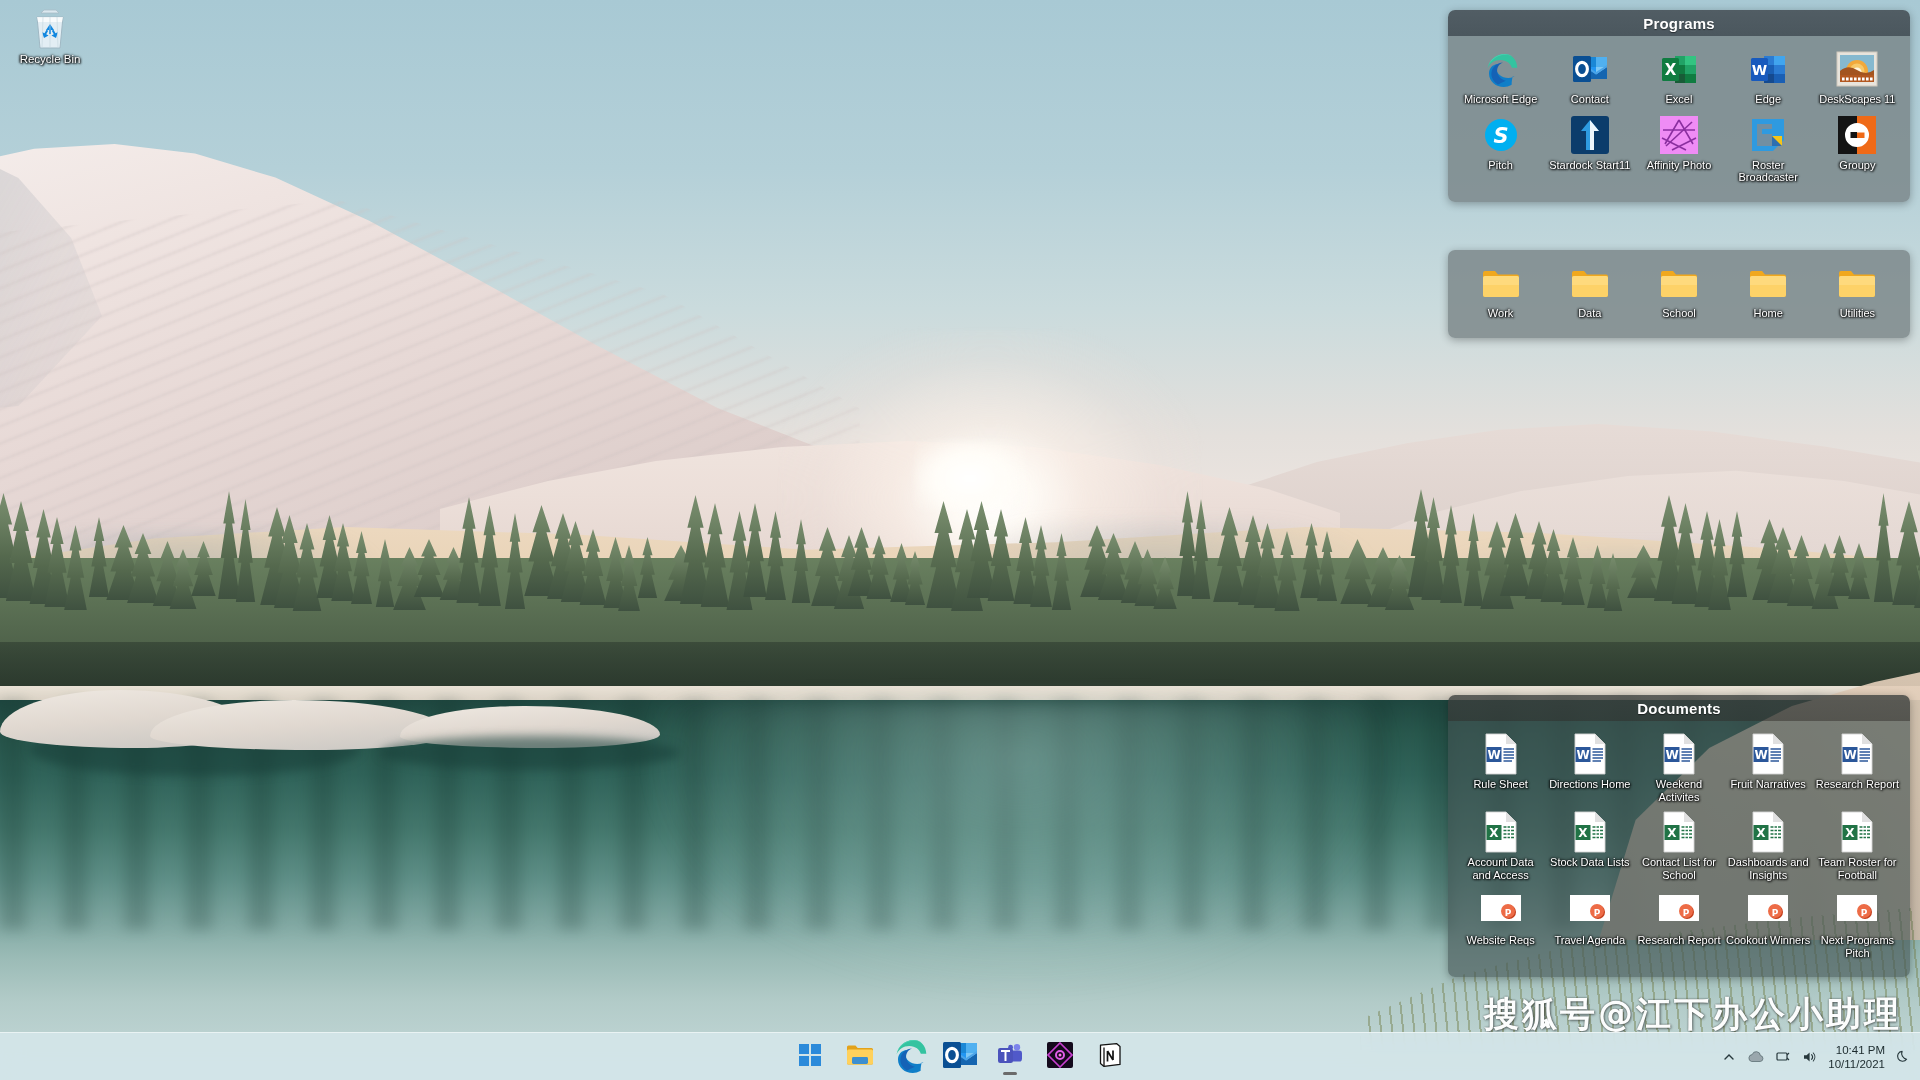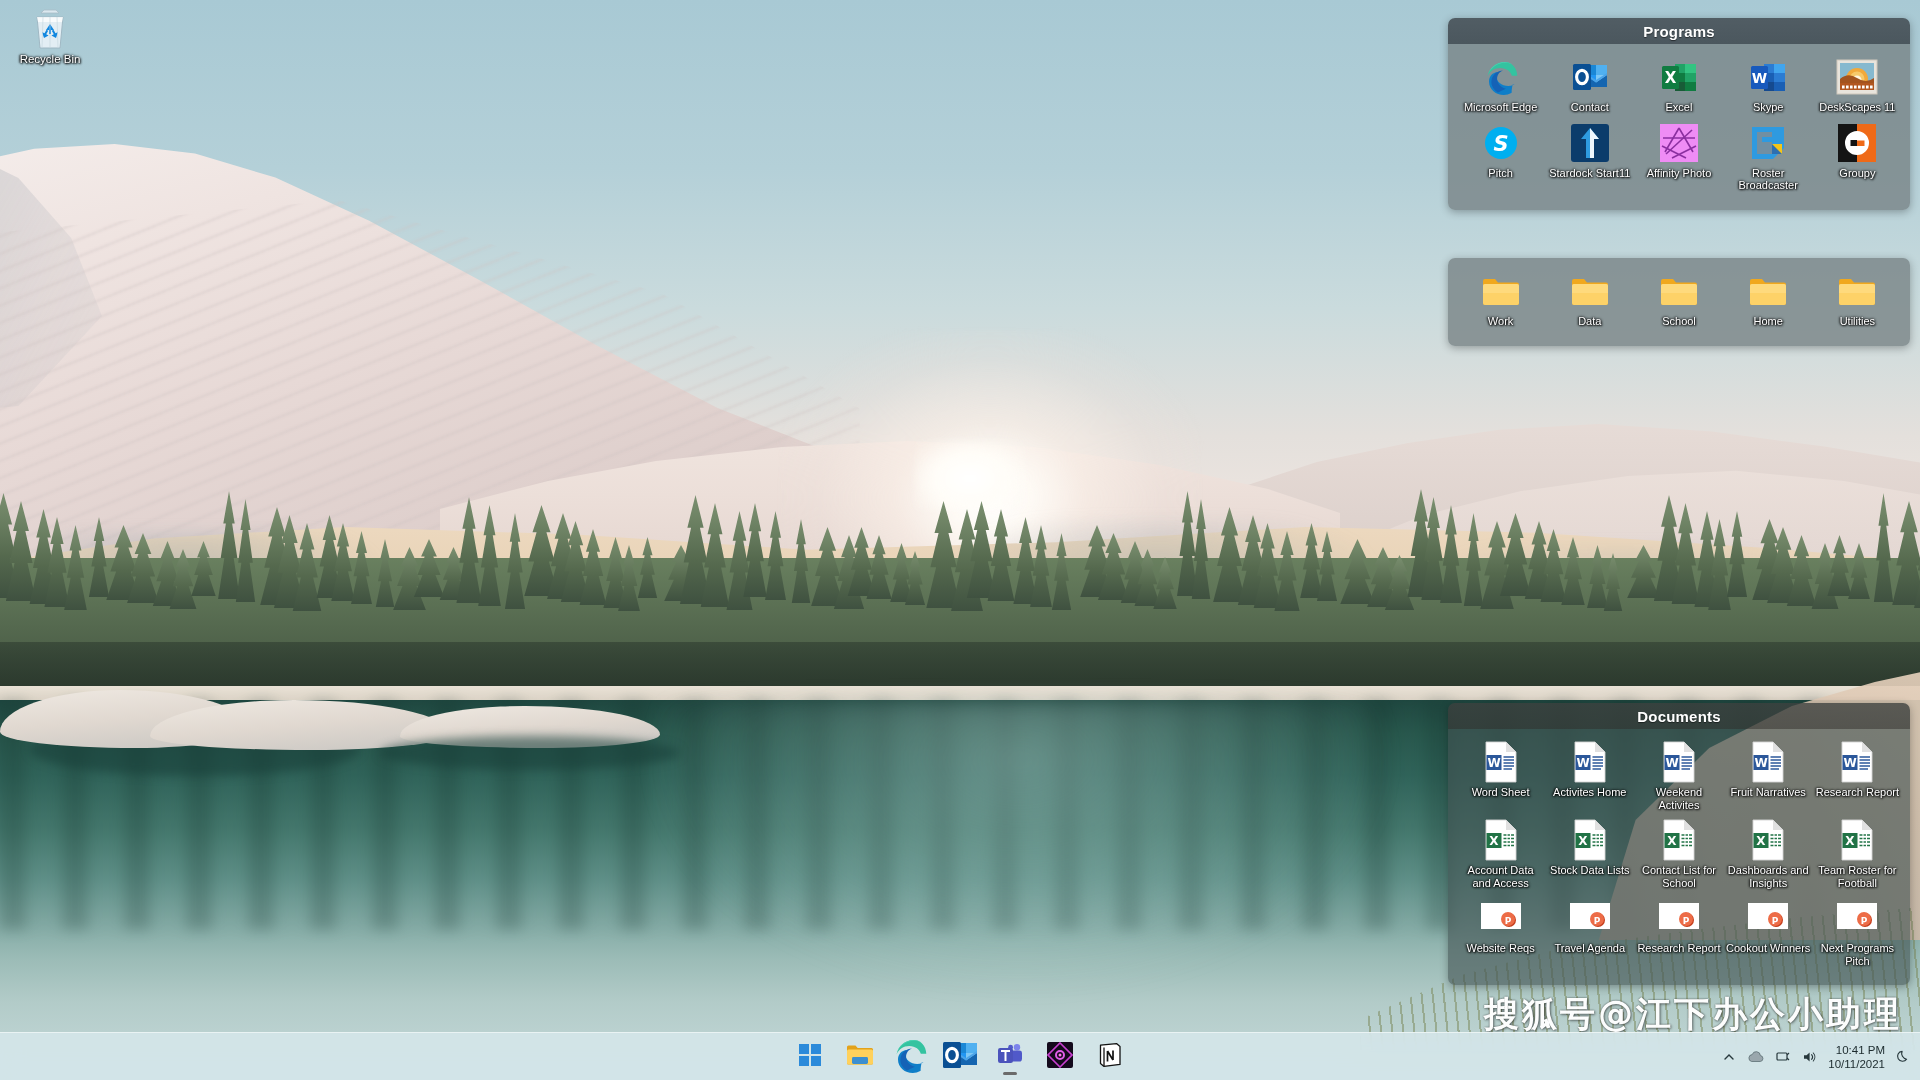--- a/index.html
+++ b/index.html
@@ -178,21 +178,20 @@
     margin-top:3px; font-size:11.5px; color:#fff; line-height:12px;
     text-shadow:0 0 3px #000, 1px 1px 2px #000, -1px 0 2px #000;
   }
 
   
   .fence {
     position:absolute;
     border-radius:7px;
     overflow:hidden;
     box-shadow:0 2px 9px rgba(0,0,0,0.30);
-    margin-top:8px;
   }
   .fence-head {
     height:26px;
     background:linear-gradient(180deg,#515d64 0%, #4b575e 100%);
     color:#fff;
     font-size:15px; font-weight:bold;
     display:flex; align-items:center; justify-content:center;
     letter-spacing:.2px;
     text-shadow:0 1px 1px rgba(0,0,0,.5);
   }
@@ -461,21 +460,21 @@
     <rect x="16" y="7" width="21" height="9" fill="#2b7cd3"></rect>
     <rect x="16" y="16" width="21" height="9" fill="#1a5fb4"></rect>
     <rect x="16" y="25" width="21" height="9" fill="#154a8f"></rect>
     <rect x="26" y="7" width="11" height="9" fill="#41a5ee"></rect>
     <rect x="26" y="16" width="11" height="9" fill="#2b7cd3"></rect>
     <rect x="26" y="25" width="11" height="9" fill="#1a5fb4"></rect>
     <rect x="3" y="9" width="17" height="23" rx="1.5" fill="#185abd"></rect>
     <text x="11.5" y="26" font-family="DejaVu Sans, sans-serif" font-size="14" font-weight="bold" fill="#fff" text-anchor="middle">W</text>
   </svg>
           </div>
-          <div class="lbl">Skype</div>
+          <div class="lbl">Edge</div>
         </div>
         <div class="fitem">
           <div class="ico">
             <svg width="42" height="36" viewBox="0 0 42 36">
     <rect x="1" y="1" width="40" height="34" fill="#e8e4dc" stroke="#cfc7bb"></rect>
     <rect x="4" y="4" width="34" height="20" fill="#86b9cf"></rect>
     <circle cx="21" cy="20" r="11" fill="#f2a93b"></circle>
     <circle cx="21" cy="20" r="7.5" fill="#f7c96a"></circle>
     <circle cx="21" cy="21" r="4.5" fill="#fff6e0"></circle>
     <path d="M4 20 Q12 13 21 19 Q30 25 38 19 L38 24 L4 24 Z" fill="#a3541f"></path>
@@ -626,39 +625,39 @@
     <text x="10" y="26" font-family="DejaVu Sans, sans-serif" font-size="12" font-weight="bold" fill="#fff" text-anchor="middle">W</text>
     <g stroke="#2b579a" stroke-width="1.5">
       <path d="M19.5 16 H30"></path>
                 <path d="M19.5 19 H30"></path>
                 <path d="M19.5 22 H30"></path>
                 <path d="M19.5 25 H30"></path>
                 <path d="M19.5 28 H28"></path>
     </g>
   </svg>
           </div>
-          <div class="lbl">Word Sheet</div>
+          <div class="lbl">Rule Sheet</div>
         </div>
         <div class="fitem">
           <div class="ico">
             <svg width="34" height="42" viewBox="0 0 34 42">
     <path d="M2 1 H22 L32 11 V41 H2 Z" fill="#ffffff" stroke="#d4d4d4" stroke-width="0.9"></path>
     <path d="M22 1 L32 11 H22 Z" fill="#e0e0e0"></path>
     <rect x="2.5" y="14" width="15" height="15" fill="#2b579a"></rect>
     <text x="10" y="26" font-family="DejaVu Sans, sans-serif" font-size="12" font-weight="bold" fill="#fff" text-anchor="middle">W</text>
     <g stroke="#2b579a" stroke-width="1.5">
       <path d="M19.5 16 H30"></path>
                 <path d="M19.5 19 H30"></path>
                 <path d="M19.5 22 H30"></path>
                 <path d="M19.5 25 H30"></path>
                 <path d="M19.5 28 H28"></path>
     </g>
   </svg>
           </div>
-          <div class="lbl">Activites Home</div>
+          <div class="lbl">Directions Home</div>
         </div>
         <div class="fitem">
           <div class="ico">
             <svg width="34" height="42" viewBox="0 0 34 42">
     <path d="M2 1 H22 L32 11 V41 H2 Z" fill="#ffffff" stroke="#d4d4d4" stroke-width="0.9"></path>
     <path d="M22 1 L32 11 H22 Z" fill="#e0e0e0"></path>
     <rect x="2.5" y="14" width="15" height="15" fill="#2b579a"></rect>
     <text x="10" y="26" font-family="DejaVu Sans, sans-serif" font-size="12" font-weight="bold" fill="#fff" text-anchor="middle">W</text>
     <g stroke="#2b579a" stroke-width="1.5">
       <path d="M19.5 16 H30"></path>

